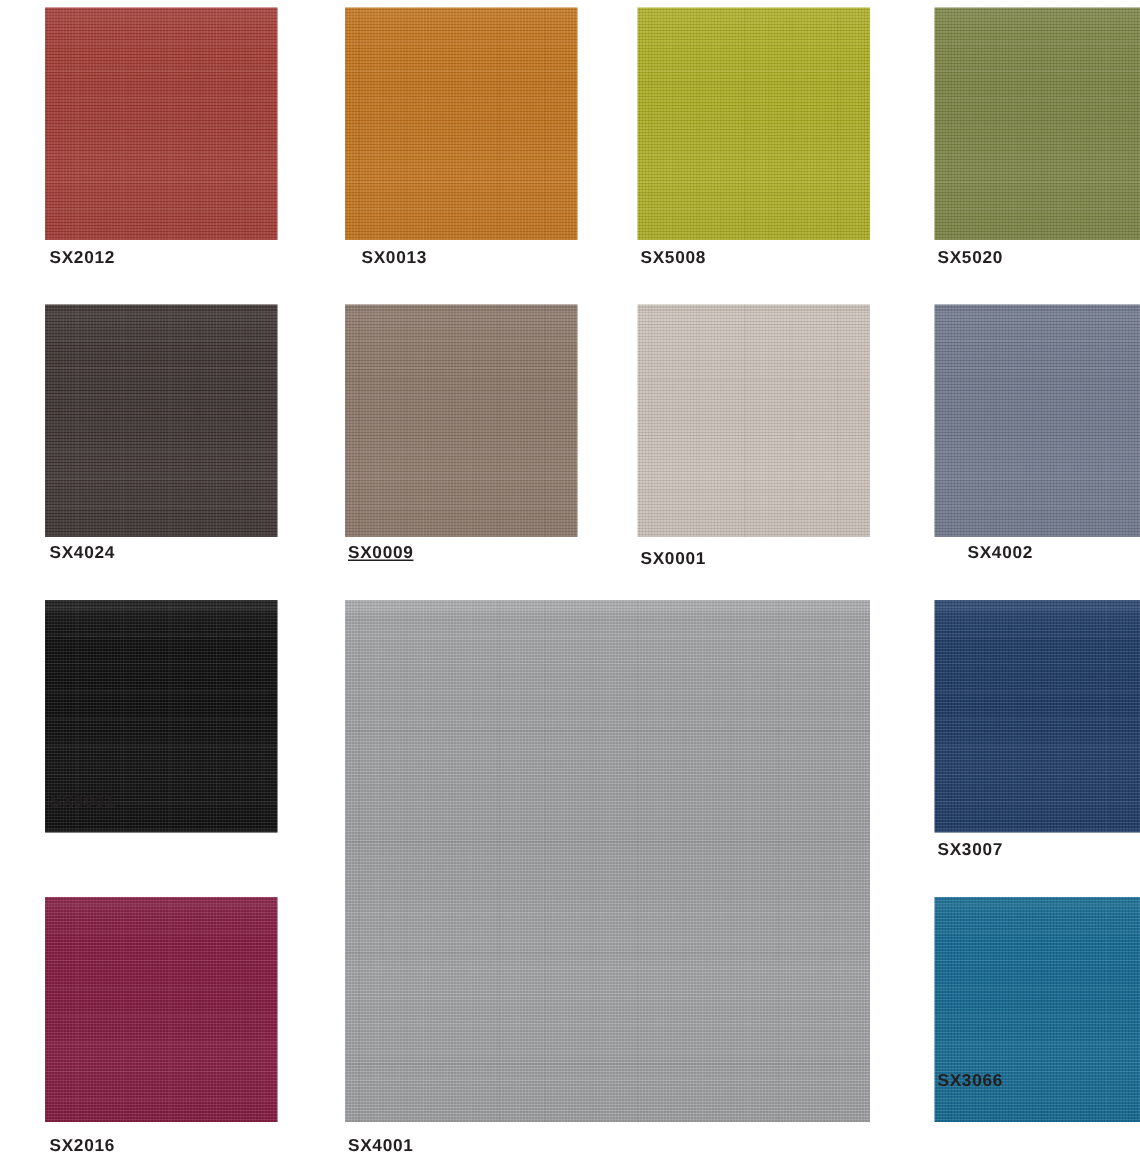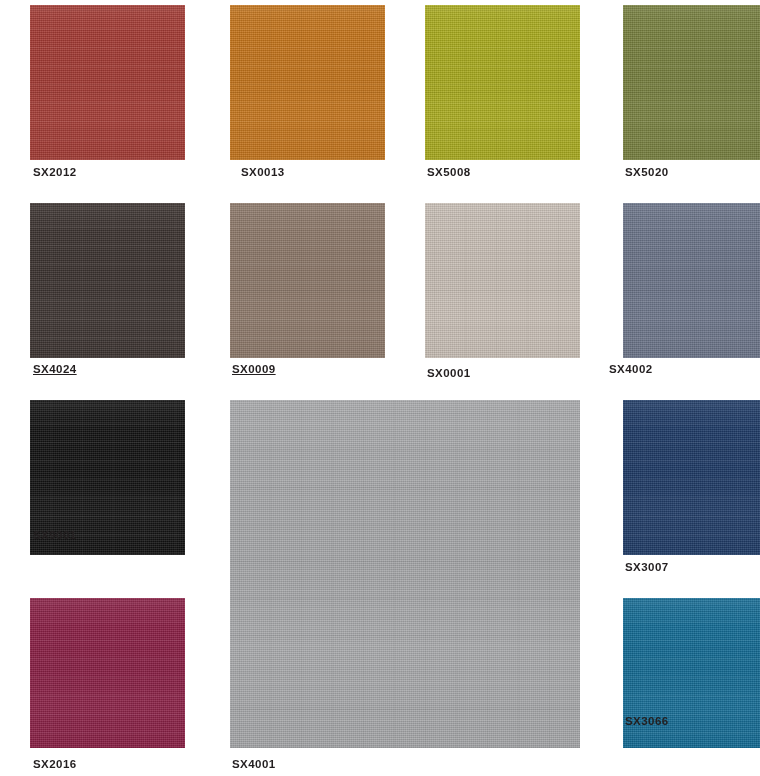--- a/index.html
+++ b/index.html
@@ -160,21 +160,21 @@
       </div>
     </div>
     <div class="swatch-label" style="left: 600px; top: 165px; color: rgb(35, 31, 32);">SX5020</div>
     <div class="swatch-cell" style="left: 5px; top: 203px; width: 155px; height: 155px;">
       <div class="swatch-chip" style="background: rgb(59, 50, 47);">
         <div class="weave"></div>
         <div class="slub"></div>
         <div class="sheen"></div>
       </div>
     </div>
-    <div class="swatch-label" style="left: 8px; top: 362px; color: rgb(35, 31, 32); text-decoration: underline;">SX4024</div>
+    <div class="swatch-label" style="left: 8px; top: 362px; color: rgb(35, 31, 32);">SX4024</div>
     <div class="swatch-cell" style="left: 205px; top: 203px; width: 155px; height: 155px;">
       <div class="swatch-chip" style="background: rgb(141, 120, 105);">
         <div class="weave"></div>
         <div class="slub"></div>
         <div class="sheen"></div>
       </div>
     </div>
     <div class="swatch-label" style="left: 207px; top: 362px; color: rgb(35, 31, 32); text-decoration: underline;">SX0009</div>
     <div class="swatch-cell" style="left: 400px; top: 203px; width: 155px; height: 155px;">
       <div class="swatch-chip" style="background: rgb(201, 192, 182);">
@@ -184,21 +184,21 @@
       </div>
     </div>
     <div class="swatch-label" style="left: 402px; top: 366px; color: rgb(35, 31, 32);">SX0001</div>
     <div class="swatch-cell" style="left: 598px; top: 203px; width: 155px; height: 155px;">
       <div class="swatch-chip" style="background: rgb(107, 116, 137);">
         <div class="weave"></div>
         <div class="slub"></div>
         <div class="sheen"></div>
       </div>
     </div>
-    <div class="swatch-label" style="left: 584px; top: 362px; color: rgb(35, 31, 32);">SX4002</div>
+    <div class="swatch-label" style="left: 620px; top: 362px; color: rgb(35, 31, 32);">SX4002</div>
     <div class="swatch-cell" style="left: 5px; top: 400px; width: 155px; height: 155px;">
       <div class="swatch-chip" style="background: rgb(17, 17, 17);">
         <div class="weave"></div>
         <div class="slub"></div>
         <div class="sheen"></div>
       </div>
     </div>
     <div class="swatch-label" style="left: 8px; top: 528px; color: rgb(35, 31, 32);">SX9001</div>
     <div class="swatch-cell" style="left: 205px; top: 400px; width: 350px; height: 348px;">
       <div class="swatch-chip" style="background: rgb(168, 169, 171);">

